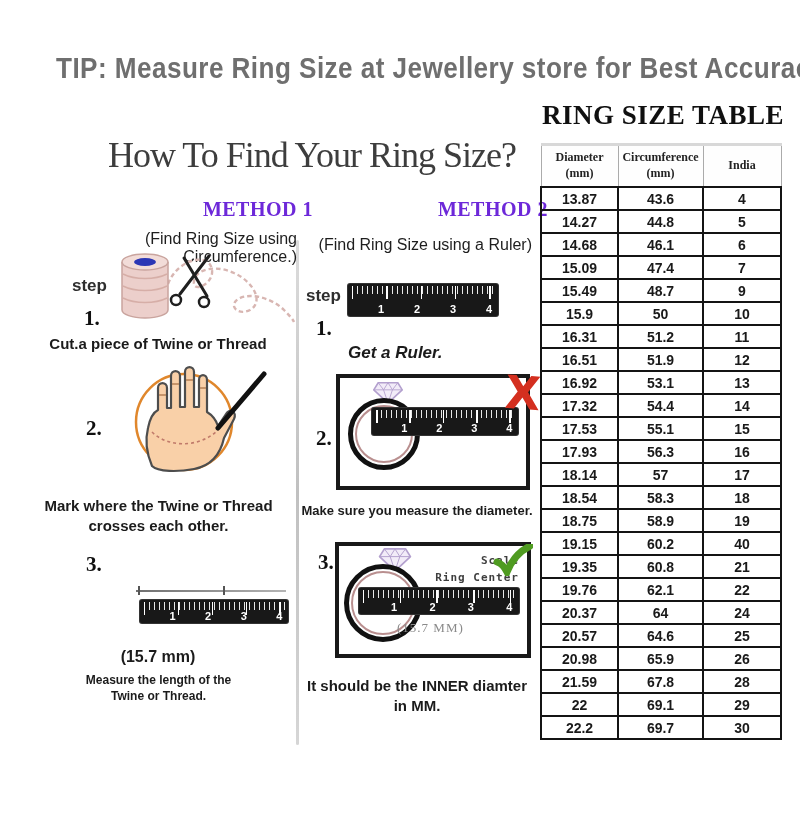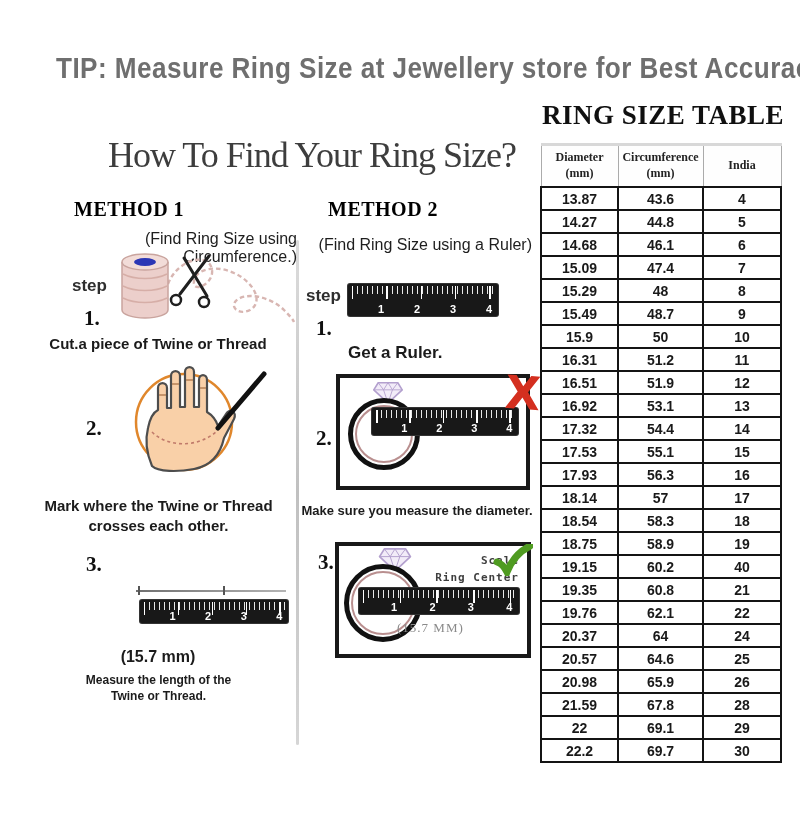--- a/index.html
+++ b/index.html
@@ -16,23 +16,23 @@
        font-family:"Liberation Serif",serif;font-size:36px;color:#3d3d3d;
        letter-spacing:-1px;white-space:nowrap;}
   .divider{position:absolute;left:296px;top:240px;width:3px;height:505px;border-radius:2px;
        background:linear-gradient(180deg,#dcdcdc,#c0c0c0,#d6d6d6);}
 
   .mcol{position:absolute;top:198px;height:565px;}
   #method1{left:20px;width:277px;}
   #method2{left:302px;width:230px;}
   .mcol > *{position:absolute;}
 
-  .m-heading{left:8px;top:0;width:100%;box-sizing:border-box;text-align:left;
+  .m-heading{left:16px;top:0;width:100%;box-sizing:border-box;text-align:right;
        font-family:"Liberation Serif",serif;font-weight:bold;font-size:20px;
-       color:#000000;letter-spacing:.5px;}
+       color:#6d28d9;letter-spacing:.5px;}
   #method1 .m-heading{padding-left:46px;}
   #method2 .m-heading{padding-left:18px;}
   .m-sub{width:100%;box-sizing:border-box;text-align:right;font-weight:normal;
        font-size:16px;color:#1e1e1e;}
   #method1 .m-sub{left:0;top:32px;padding-left:14px;}
   #method2 .m-sub{left:0;top:38px;padding-left:6px;}
 
   .step-word{font-weight:bold;font-size:17px;color:#2e2e2e;}
   .step-num{font-family:"Liberation Serif",serif;font-weight:bold;font-size:21px;color:#101010;}
   .caption{text-align:center;font-weight:bold;color:#1b1b1b;white-space:pre-line;line-height:1.35;}
@@ -51,21 +51,21 @@
   .m1-thread i{position:absolute;width:2px;height:9px;top:-4px;background:#555;}
   .m1-thread .t1{left:2px}.m1-thread .t2{left:58%}
   .m1-ruler{left:120px;top:402px;width:148px;height:23px;}
   .m1-meas{left:48px;top:448px;width:180px;font-size:16px;}
   .m1-cap3{left:0;top:474px;width:277px;font-size:12px;}
 
   
   .m2-stepword{left:4px;top:88px;}
   .m2-num1{left:14px;top:118px;}
   .m2-ruler1{left:46px;top:86px;width:150px;height:32px;}
-  .m2-cap1{left:46px;top:144px;width:140px;text-align:left;font-size:17px;}
+  .m2-cap1{left:46px;top:144px;width:140px;text-align:left;font-size:17px;font-style:italic;}
   .m2-num2{left:14px;top:228px;}
   .m2-box2{left:34px;top:176px;width:186px;height:108px;}
   .m2-cap2{left:-12px;top:304px;width:254px;font-size:13px;}
   .m2-num3{left:16px;top:352px;}
   .m2-box3{left:33px;top:344px;width:188px;height:108px;}
   .m2-cap3{left:-10px;top:478px;width:250px;font-size:15px;}
 
   .frame{border:4px solid #191919;background:#fff;}
   .frame > *{position:absolute;}
 
@@ -250,20 +250,22 @@
         <div class="ruler-nums">
             <span>1</span>
             <span>2</span>
             <span>3</span>
             <span>4</span>
           </div>
       </div>
       <div class="mm-label">(15.7 MM)</div>
     </div>
 
+    <div class="caption m2-cap3">It should be the INNER diamter
+in MM.</div>
   </div>
 
   <div class="table-sec">
     <div class="table-title">RING SIZE TABLE</div>
     <table class="sizes">
       <colgroup>
           <col class="c1">
           <col class="c2">
           <col class="c3">
         </colgroup>
@@ -291,25 +293,20 @@
             <td>14.68</td>
             <td>46.1</td>
             <td>6</td>
           </tr>
           <tr>
             <td>15.09</td>
             <td>47.4</td>
             <td>7</td>
           </tr>
           <tr>
-            <td>15.29</td>
-            <td>48</td>
-            <td>8</td>
-          </tr>
-          <tr>
             <td>15.49</td>
             <td>48.7</td>
             <td>9</td>
           </tr>
           <tr>
             <td>15.9</td>
             <td>50</td>
             <td>10</td>
           </tr>
           <tr>

